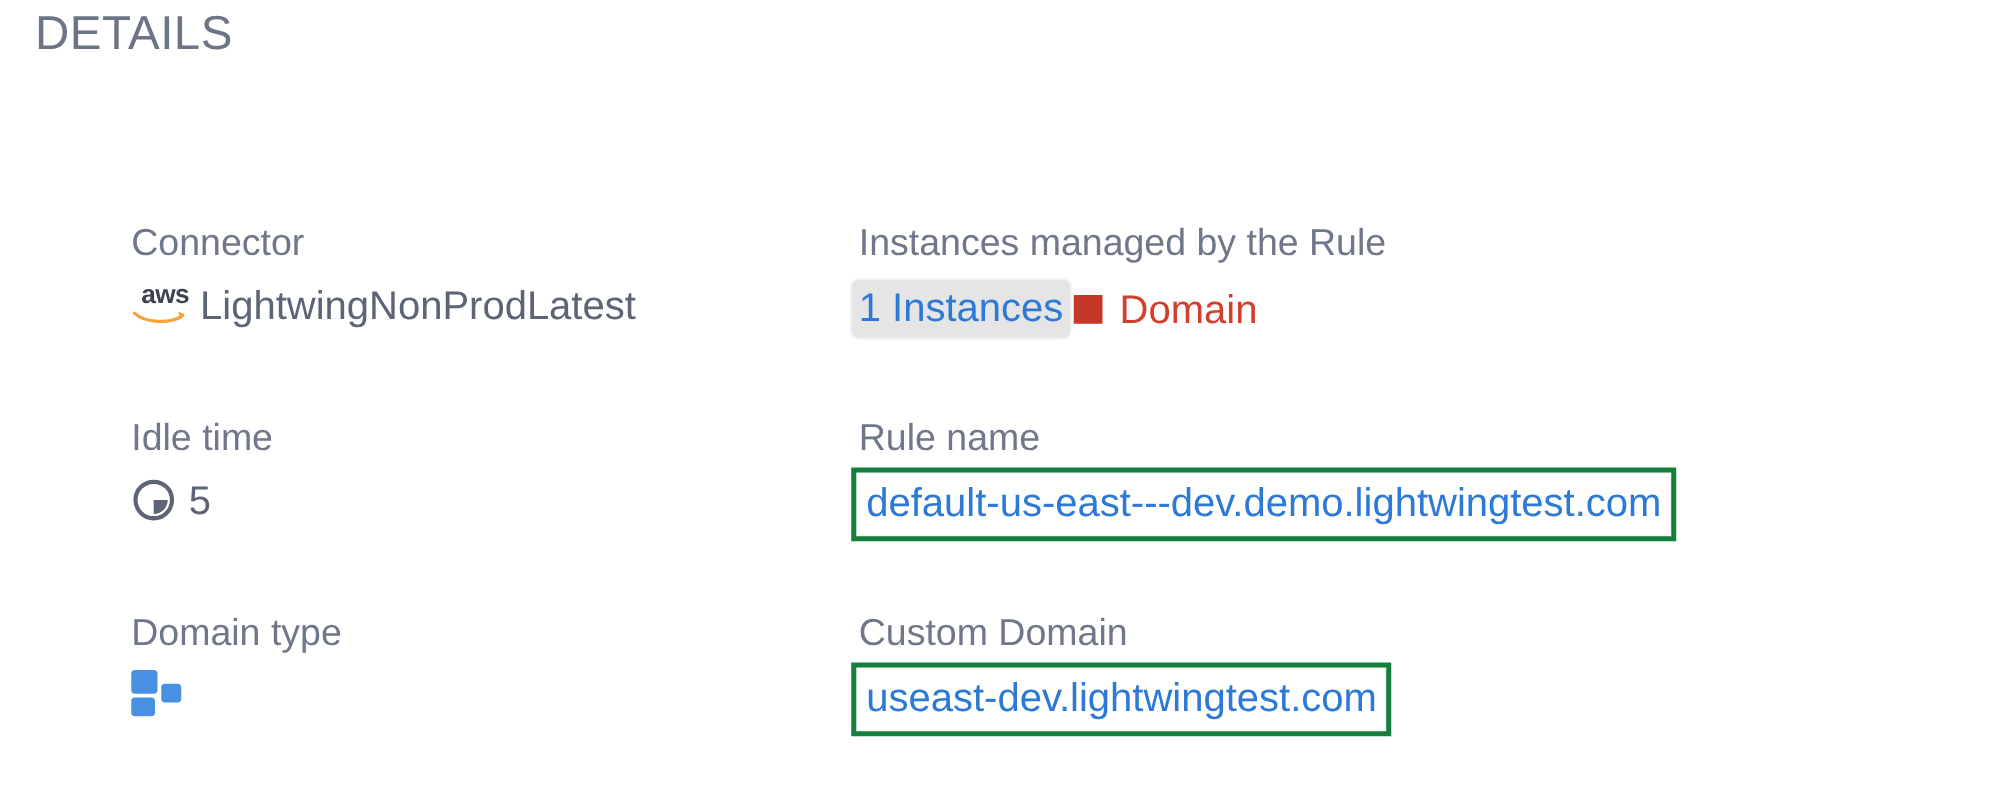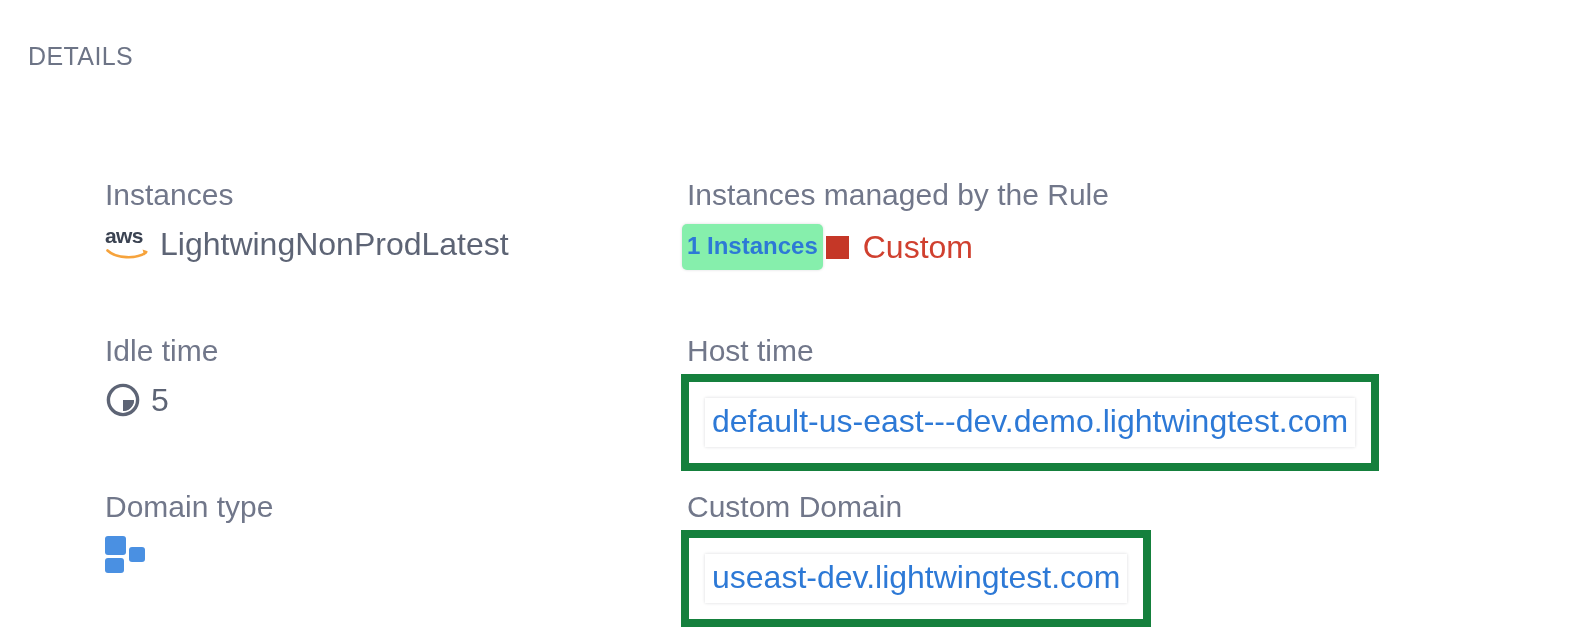--- a/index.html
+++ b/index.html
@@ -21,26 +21,25 @@
     width: 1596px;
     height: 642px;
     background: #ffffff;
   }
 
   
   .section-title {
     position: absolute;
     left: 28px;
     top: 6px;
-    font-size: 25px;
+    font-size: 38px;
     letter-spacing: 0.4px;
     color: #6d7486;
     font-weight: 400;
     white-space: nowrap;
-    margin-top: 36px;
   }
 
   
   .details-grid {
     position: absolute;
     left: 105px;
     top: 178px;
     width: 1470px;
   }
   .details-row {
@@ -79,21 +78,21 @@
     height: 34px;
     position: relative;
     margin-right: 9px;
     flex: 0 0 auto;
   }
   .aws-logo .aws-text {
     position: absolute;
     top: -2px;
     left: 0;
     width: 46px;
-    text-align: left;
+    text-align: right;
     font-size: 21px;
     line-height: 21px;
     font-weight: 700;
     letter-spacing: -0.6px;
     color: #3b4352;
     font-family: "Liberation Sans", sans-serif;
   }
   .aws-logo .aws-smile {
     position: absolute;
     left: 1px;
@@ -128,51 +127,50 @@
   .blocks-icon .b2 { left: 24px; top: 11px; width: 16px; height: 15px; }
   .blocks-icon .b3 { left: 0px;  top: 22px; width: 19px; height: 15px; }
 
   
   .instances-line {
     display: flex;
     align-items: center;
   }
   .instances-chip {
     display: inline-block;
-    background: #86efac;
+    background: #e5e5e5;
     border-radius: 5px;
     padding: 3px 5px 5px 5px;
     margin-left: -5px;
     box-shadow: 0 0 3px rgba(16,24,40,0.16);
     color: #2d79d6;
-    font-size: 24px;
+    font-size: 32px;
     line-height: 38px;
     white-space: nowrap;
-    font-weight: bold;
   }
   .status-square {
     width: 23px;
     height: 23px;
     background: #c53727;
     flex: 0 0 auto;
     margin-left: 3px;
     margin-right: 14px;
   }
   .status-text {
     color: #d0402f;
     font-size: 32px;
     line-height: 38px;
     white-space: nowrap;
   }
 
   
   .annot-box {
     display: inline-block;
-    border: 8px solid #15803d;
-    padding: 16px;
+    border: 4px solid #15803d;
+    padding: 1px;
     margin-left: -6px;
     margin-top: 6px;
     background: transparent;
   }
   .annot-inner {
     display: block;
     background: #ffffff;
     box-shadow: 0 0 3px rgba(16,24,40,0.16);
     padding: 3px 7px 6px 7px;
     color: #2d79d6;
@@ -186,39 +184,39 @@
 
 <div class="page">
 
   <div class="section-title">DETAILS</div>
 
   <div class="details-grid">
 
     <div class="details-row">
 
       <div class="field col-left">
-        <div class="field-label">Instances</div>
+        <div class="field-label">Connector</div>
         <div class="field-value">
           <span class="aws-logo">
             <span class="aws-text">aws</span>
             <svg class="aws-smile" viewBox="0 0 44 14">
               <path d="M1.5 4.5 C 10 12.5, 30 13.5, 40 6.5" fill="none" stroke="#f6a33c" stroke-width="2.6" stroke-linecap="round"></path>
               <path d="M36.5 3.4 L 41.8 5.2 L 38.4 9.6 Z" fill="#f6a33c"></path>
             </svg>
           </span>
           <span>LightwingNonProdLatest</span>
         </div>
       </div>
 
       <div class="field col-right">
         <div class="field-label">Instances managed by the Rule</div>
         <div class="field-value instances-line">
           <span class="instances-chip">1 Instances</span>
           <span class="status-square"></span>
-          <span class="status-text">Custom</span>
+          <span class="status-text">Domain</span>
         </div>
       </div>
 
     </div>
 
     <div class="details-row">
 
       <div class="field col-left">
         <div class="field-label">Idle time</div>
         <div class="field-value">
@@ -228,21 +226,21 @@
             <path d="M18 18 L 29 18 A 11 11 0 0 1 18 29 Z" fill="#5d6475"></path>
             <path d="M18 18 L 18 29 A 11 11 0 0 1 7 18 Z" fill="#ffffff"></path>
             <path d="M18 18 L 7 18 A 11 11 0 0 1 18 7 Z" fill="#ffffff"></path>
             <path d="M18 18 L 29 18 A 11 11 0 0 1 18 29 Z" fill="#5d6475"></path>
           </svg>
           <span>5</span>
         </div>
       </div>
 
       <div class="field col-right">
-        <div class="field-label">Host time</div>
+        <div class="field-label">Rule name</div>
         <div class="annot-box">
           <span class="annot-inner">default-us-east---dev.demo.lightwingtest.com</span>
         </div>
       </div>
 
     </div>
 
     <div class="details-row">
 
       <div class="field col-left">

